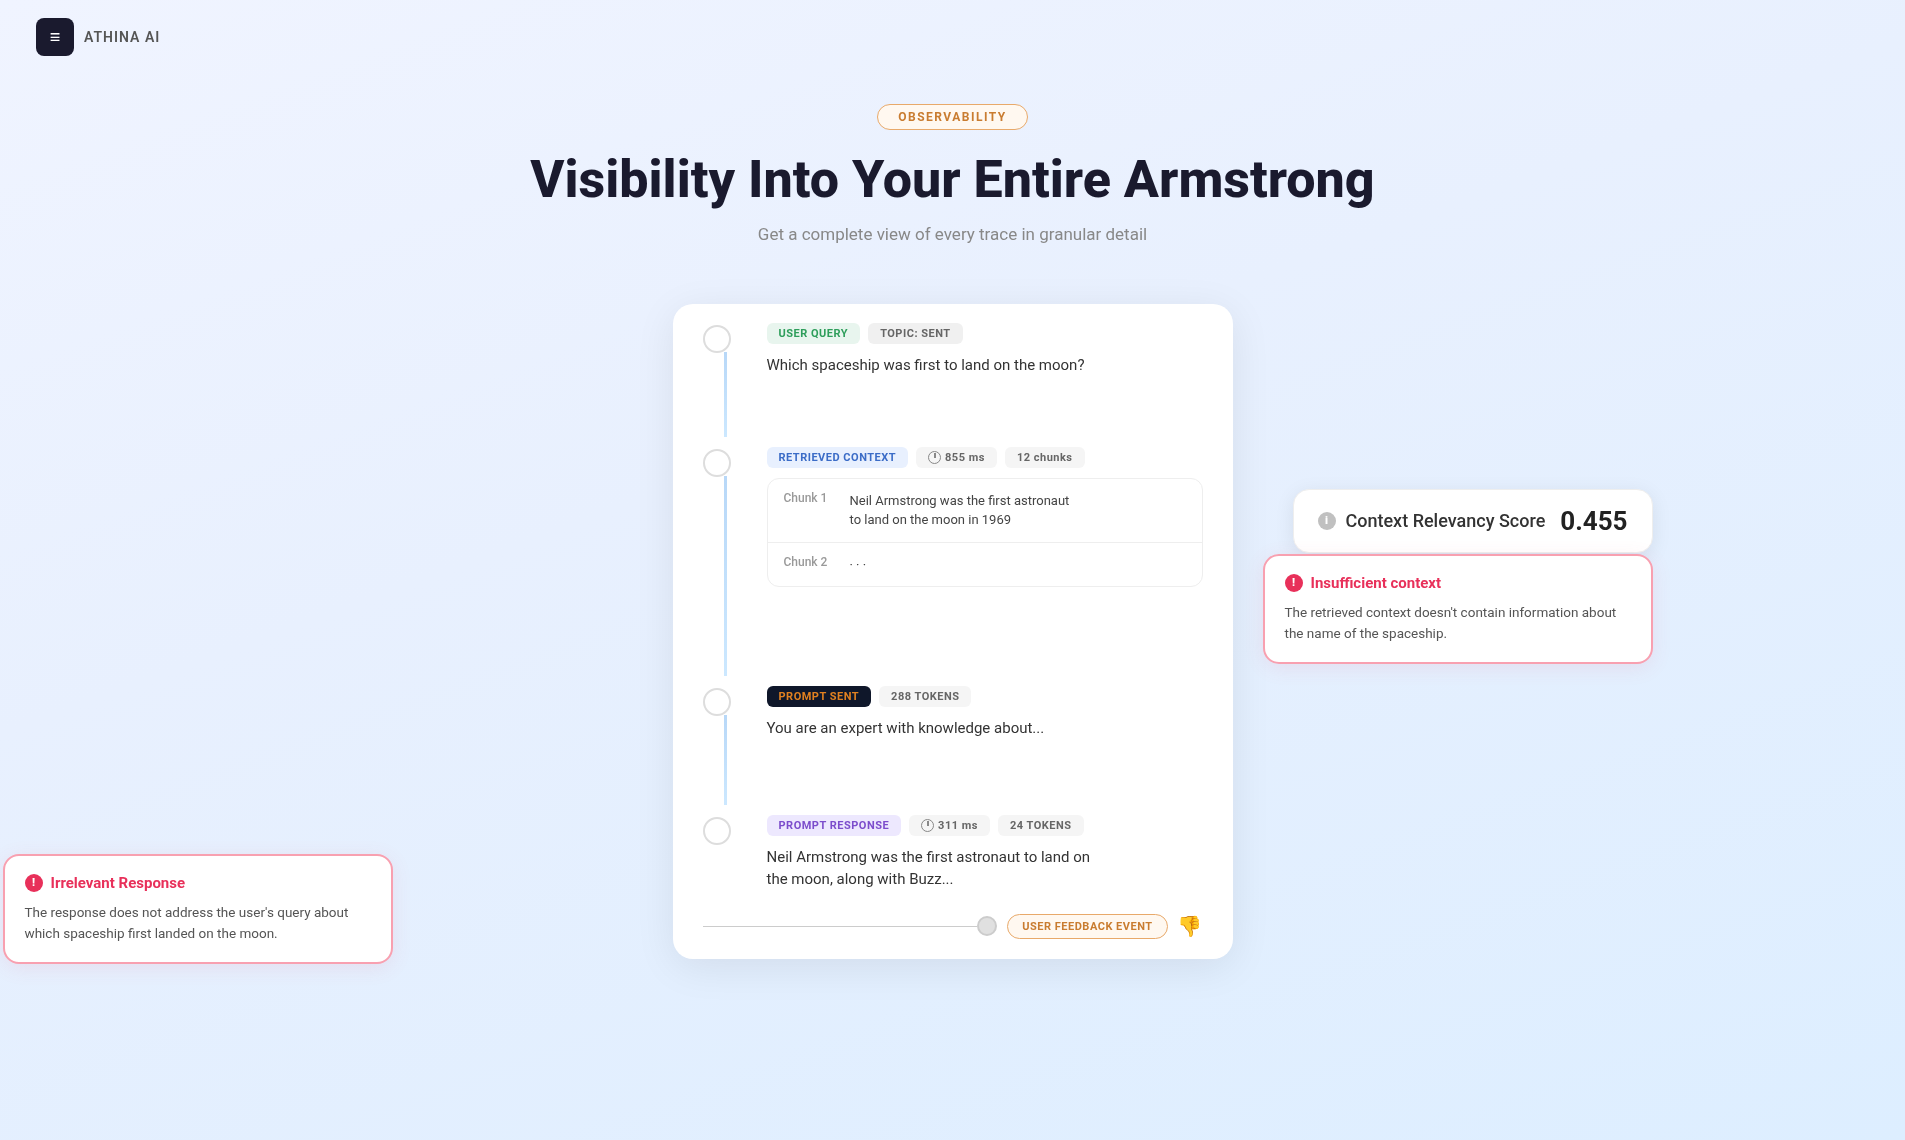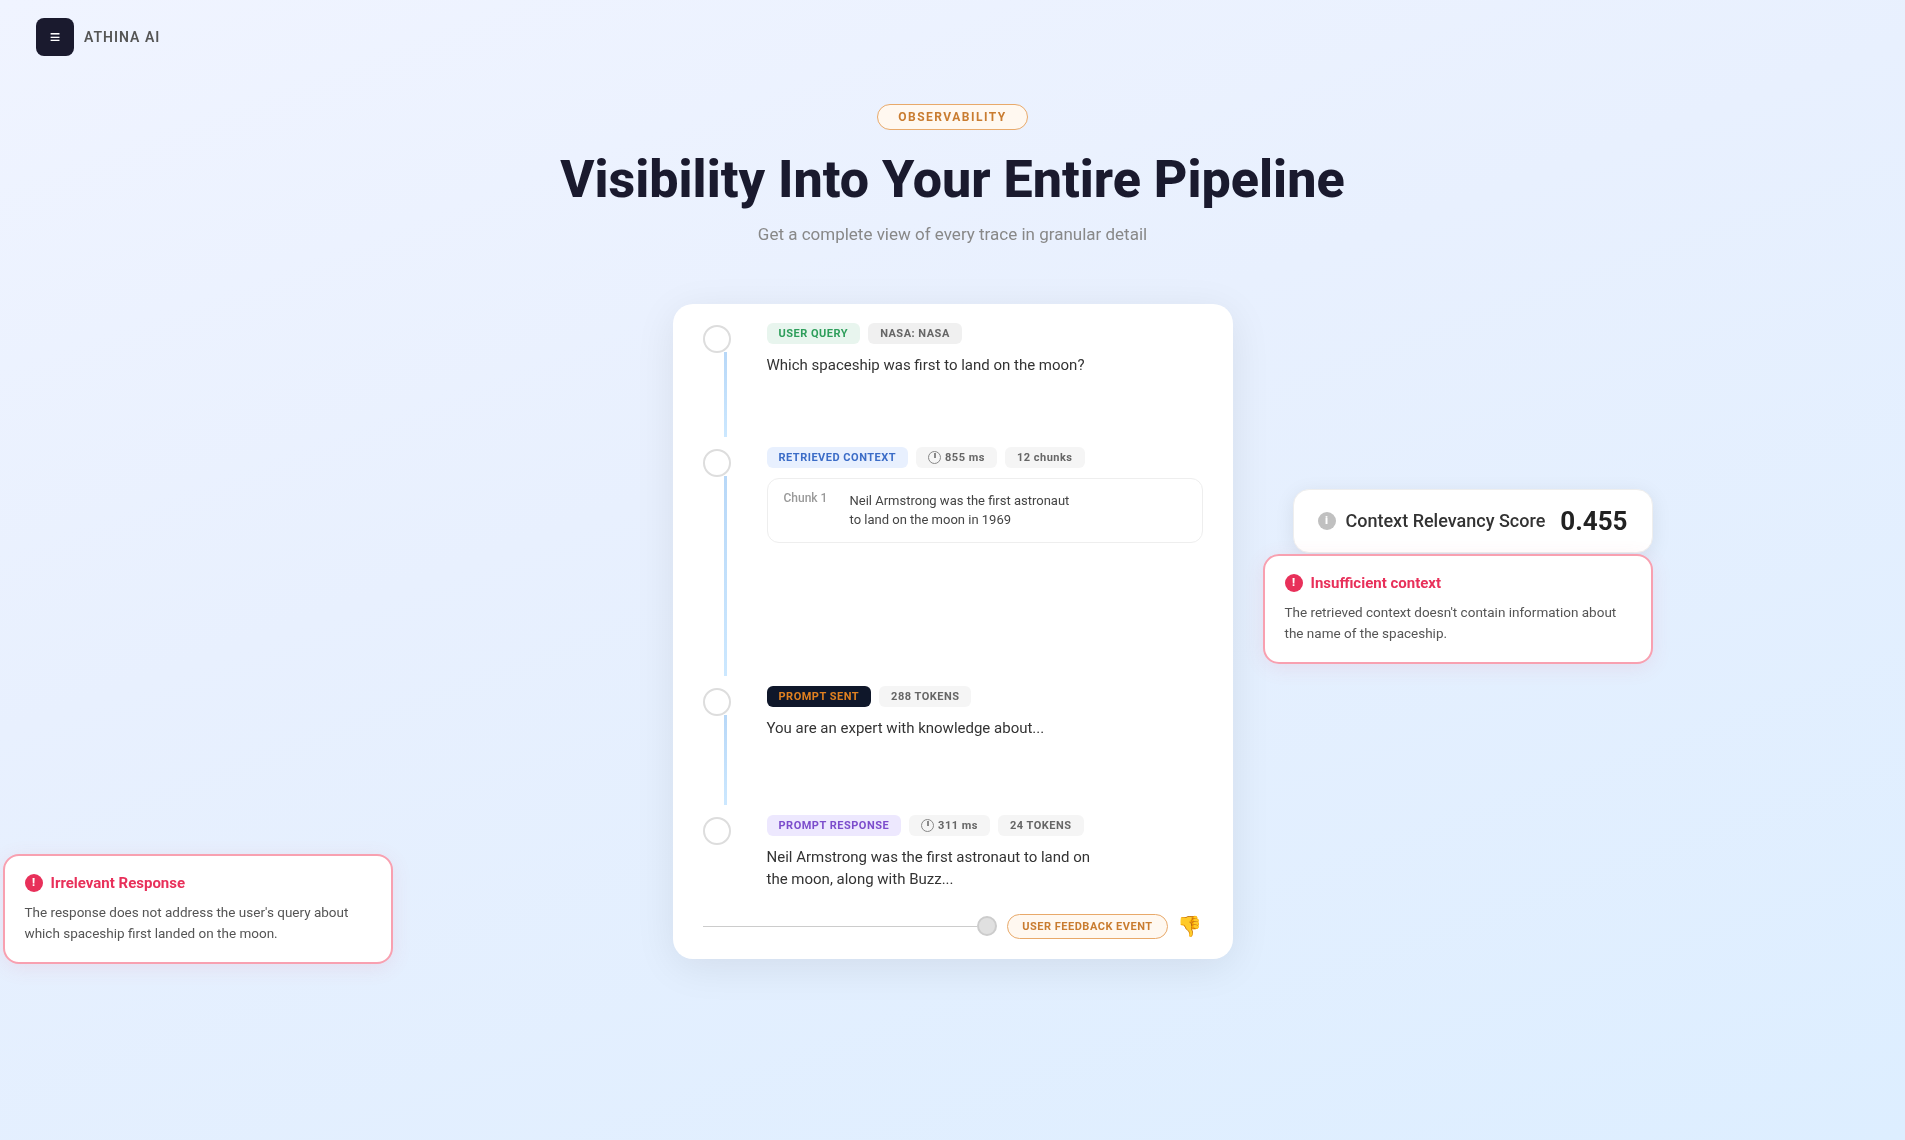--- a/index.html
+++ b/index.html
@@ -406,37 +406,37 @@
   <div class="logo-wrapper">
     <div class="logo-icon">
       <span>≡</span>
     </div>
     <span class="logo-text">ATHINA AI</span>
   </div>
 </nav>
 
 <div class="hero">
   <div class="observability-badge">OBSERVABILITY</div>
-  <h1 class="hero-title">Visibility Into Your Entire Pipeline</h1>
+  <h1 class="hero-title">Visibility Into Your Entire Armstrong</h1>
   <p class="hero-subtitle">Get a complete view of every trace in granular detail</p>
 </div>
 
 <div class="main-content">
 
   <div class="pipeline-card">
 
     <div class="pipeline-step">
       <div style="position:relative; display:flex; flex-direction:column; align-items:center; margin-right:18px;">
         <div class="step-circle"></div>
         <div style="width:3px; height:85px; background:linear-gradient(to bottom, #b8d8f8, #cce8ff); margin-top:-1px;"></div>
       </div>
       <div class="step-content">
         <div class="step-tags">
           <span class="tag tag-user-query">USER QUERY</span>
-          <span class="tag tag-topic">NASA: NASA</span>
+          <span class="tag tag-topic">TOPIC: SENT</span>
         </div>
         <p class="step-text">Which spaceship was first to land on the moon?</p>
       </div>
     </div>
 
     <div class="pipeline-step">
       <div style="position:relative; display:flex; flex-direction:column; align-items:center; margin-right:18px;">
         <div class="step-circle"></div>
         <div style="width:3px; height:200px; background:linear-gradient(to bottom, #b8d8f8, #cce8ff); margin-top:-1px;"></div>
       </div>
@@ -448,20 +448,24 @@
             <span>855 ms</span>
           </span>
           <span class="tag tag-chunks">12 chunks</span>
         </div>
         <div class="chunks-container">
           <div class="chunk-row">
             <span class="chunk-label">Chunk 1</span>
             <span class="chunk-text" style="white-space:pre-line;">Neil Armstrong was the first astronaut
 to land on the moon in 1969</span>
           </div>
+          <div class="chunk-row">
+            <span class="chunk-label">Chunk 2</span>
+            <span class="chunk-text">· · ·</span>
+          </div>
         </div>
       </div>
     </div>
 
     <div class="pipeline-step">
       <div style="position:relative; display:flex; flex-direction:column; align-items:center; margin-right:18px;">
         <div class="step-circle"></div>
         <div style="width:3px; height:90px; background:linear-gradient(to bottom, #b8d8f8, #cce8ff); margin-top:-1px;"></div>
       </div>
       <div class="step-content">

